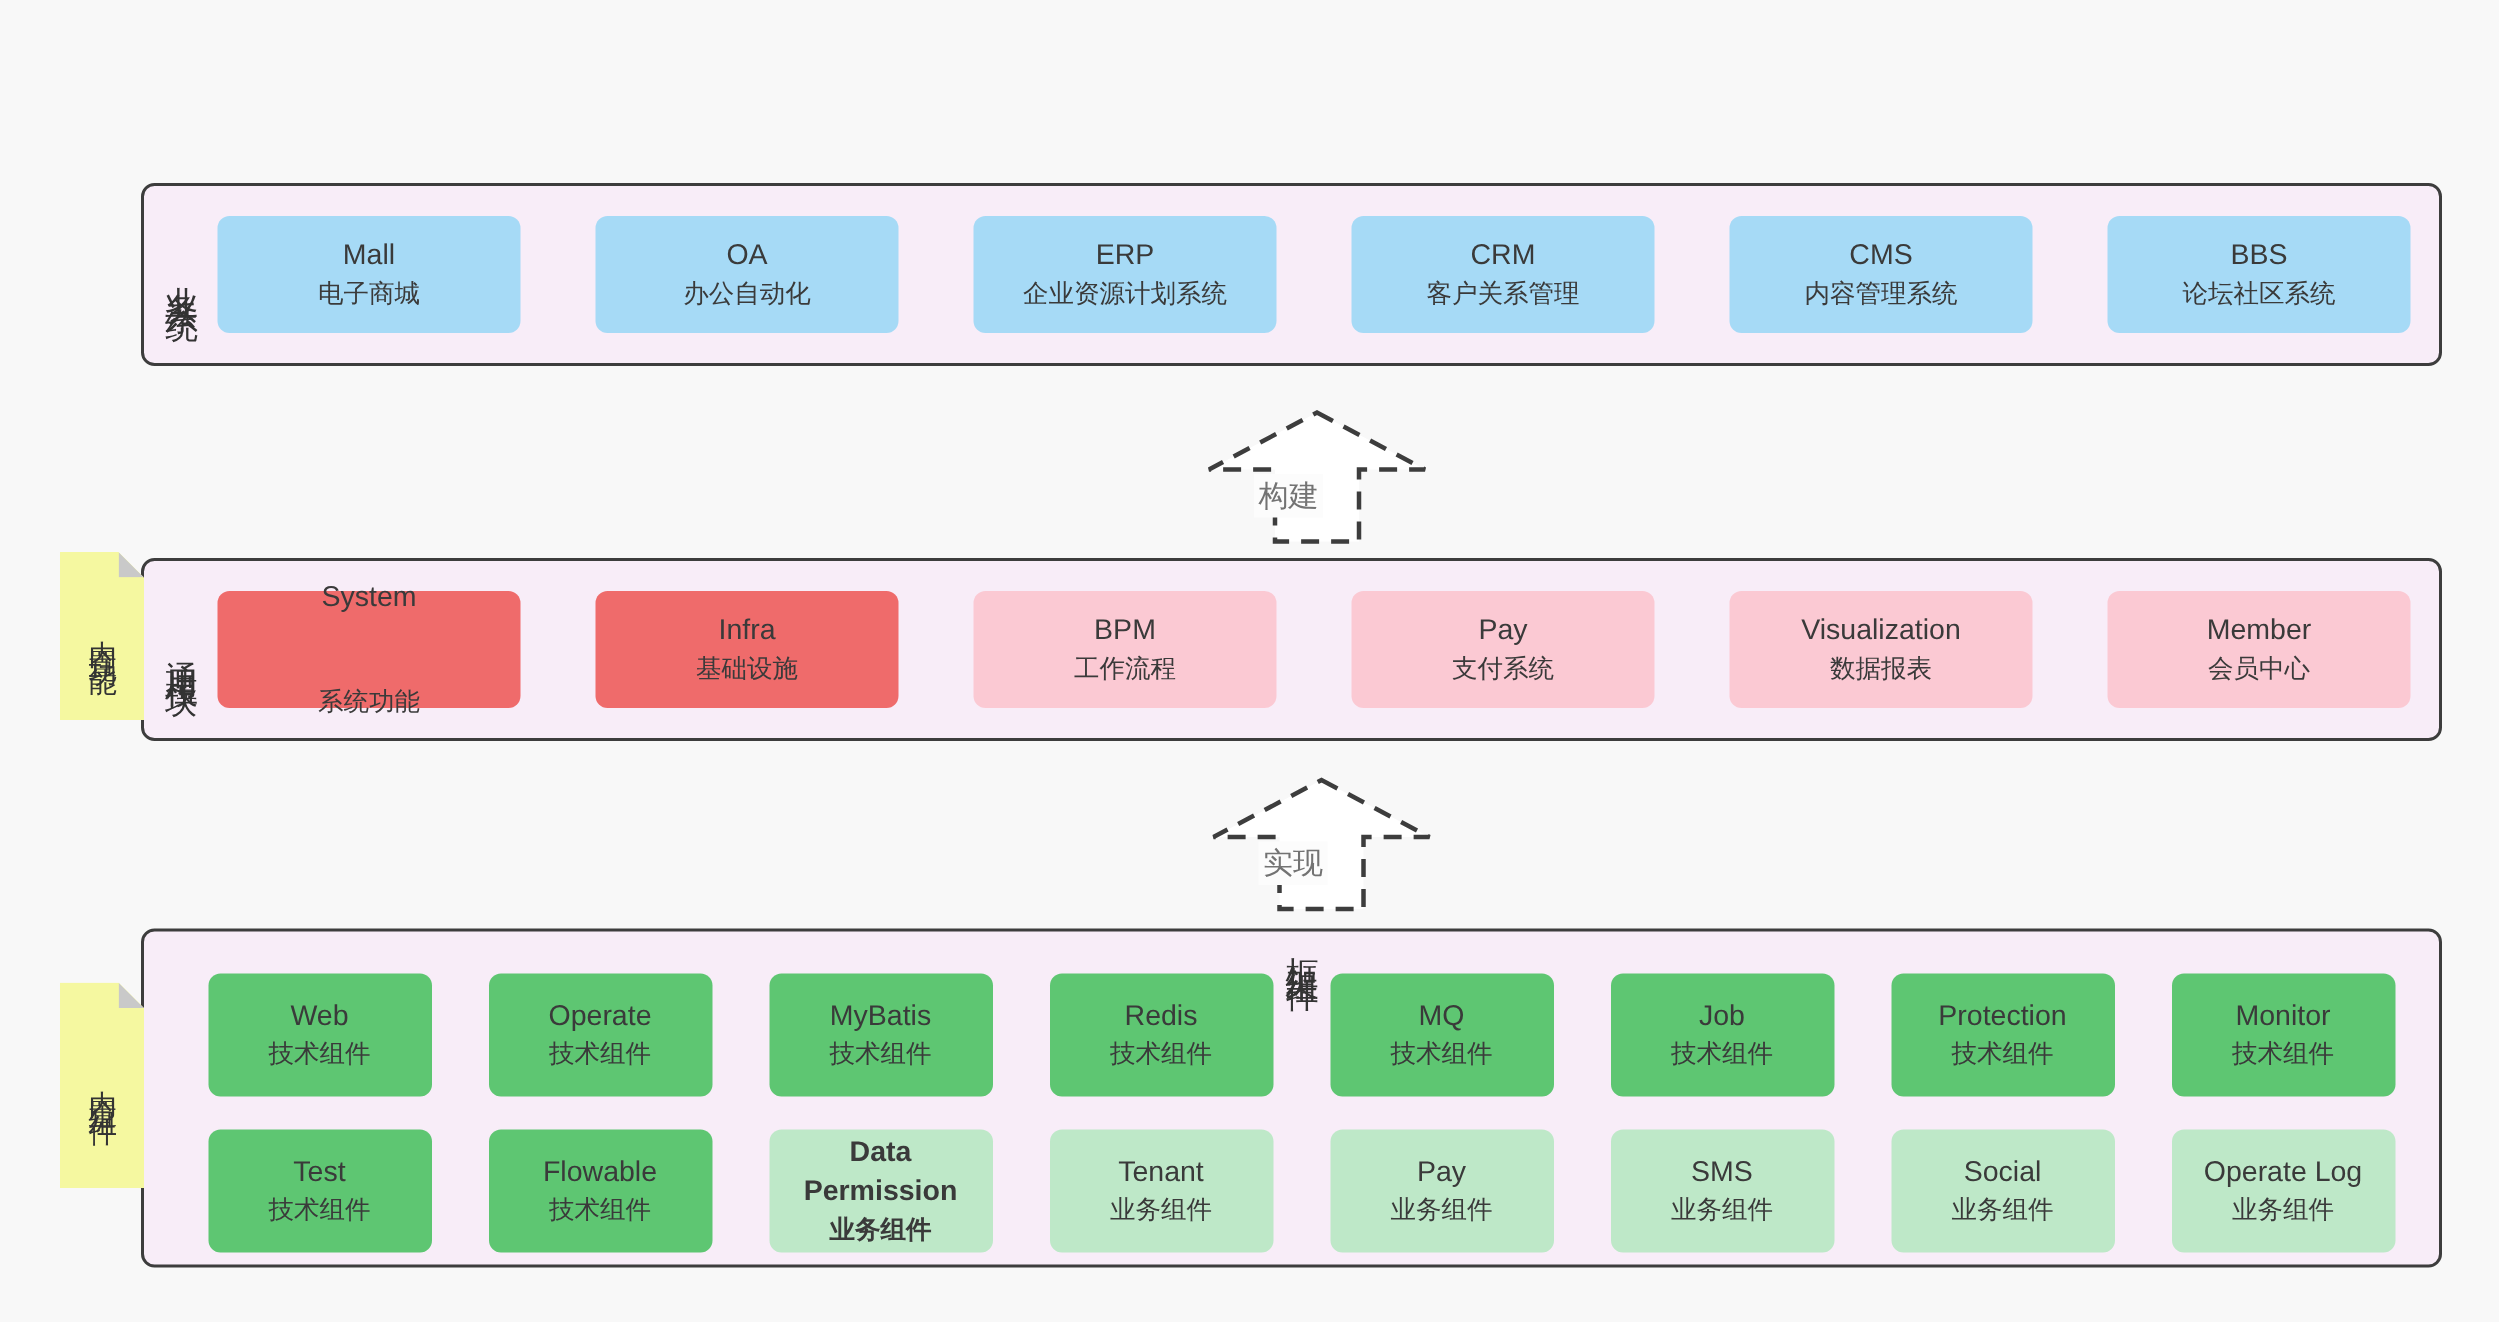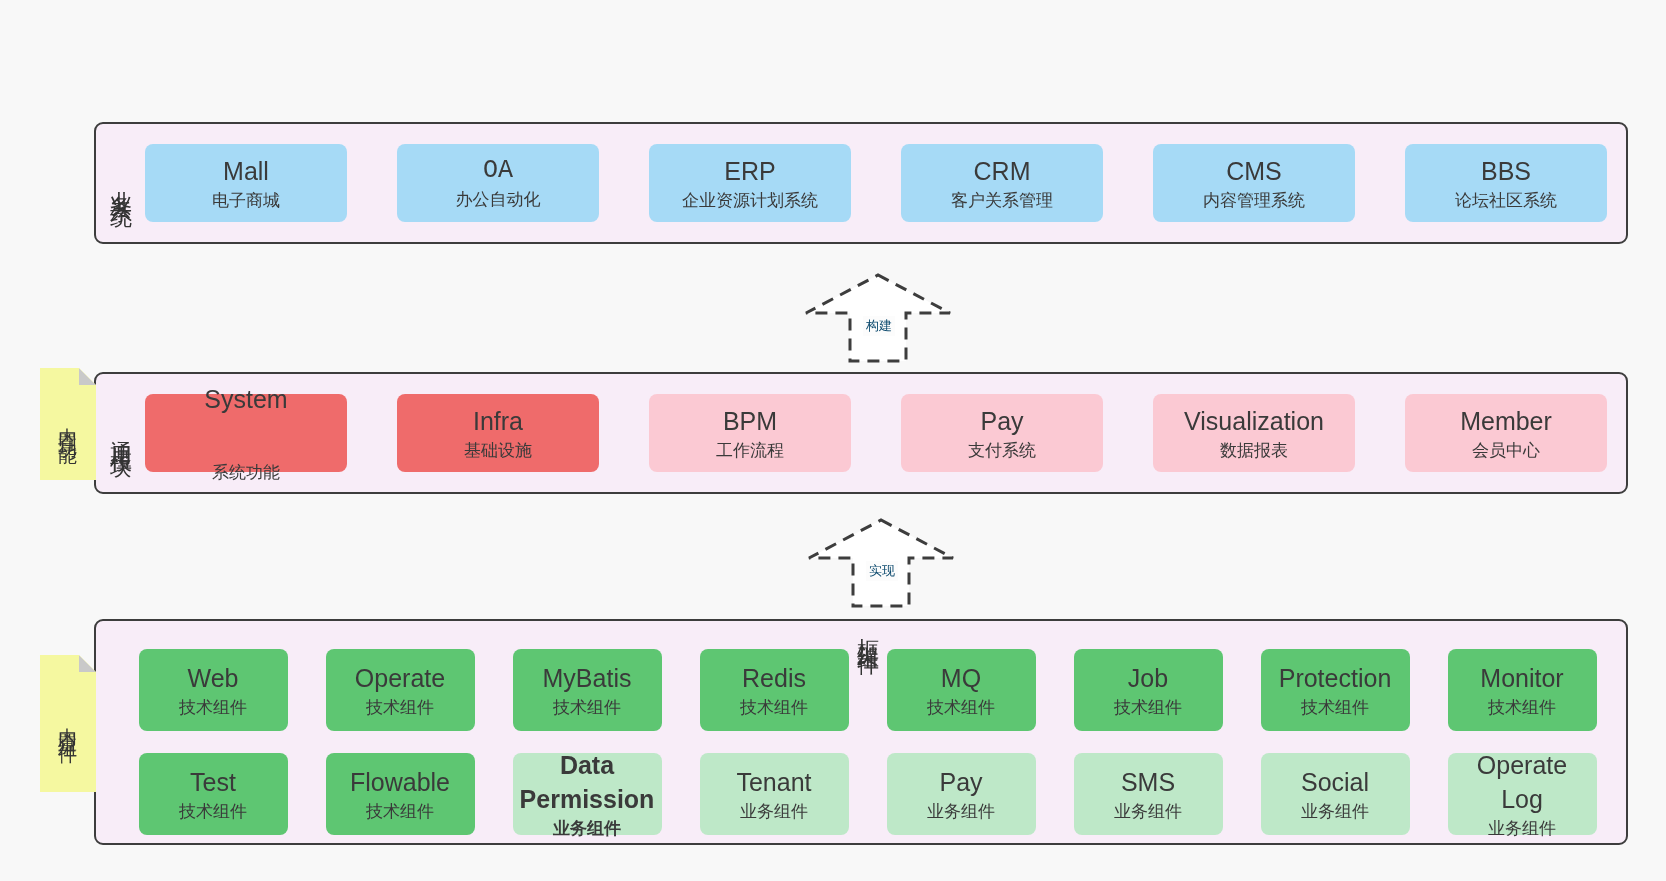--- a/index.html
+++ b/index.html
@@ -39,21 +39,21 @@
   .cols-6 .row { gap:50px; }
   .cols-8 .row { gap:38px; }
 
   
   .box {
     display:flex; flex-direction:column; align-items:center; justify-content:center;
     border-radius:8px; text-align:center; box-sizing:border-box;
   }
   .cols-6 .box { width:202px; height:78px; }
   .cols-8 .box { width:149px; height:82px; padding:0 12px; }
-  .box .en { font-size:25px; line-height:1.38; }
+  .box .en { font-size:19px; line-height:1.38; }
   .box .zh { font-size:17px; line-height:1.38; }
 
   
   .note {
     position:absolute; left:40px; width:56px;
     background:#f5f8a0; z-index:3;
     display:flex; align-items:center; justify-content:center;
     clip-path:polygon(0 0, calc(100% - 17px) 0, 100% 17px, 100% 100%, 0 100%);
   }
   .note-modules    { top:368px; height:112px; }
@@ -67,23 +67,23 @@
     writing-mode:vertical-lr; -webkit-writing-mode:vertical-lr;
     text-orientation:upright; -webkit-text-orientation:upright;
     font-size:19px; letter-spacing:6px; color:#333; line-height:1;
   }
 
   
   .arrow { position:absolute; width:150px; height:92px; z-index:2; }
   .arrow-build { left:803px; top:272px; }
   .arrow-impl  { left:806px; top:517px; }
   .arrow-label {
-    position:absolute; left:76px; top:44px; transform:translateX(-50%);
+    position:absolute; left:56px; top:44px; transform:translateX(-50%);
     background:#fcfcfc; padding:1px 3px;
-    font-size:13px; color:#0c4a6e; white-space:nowrap;
+    font-size:20px; color:#737373; white-space:nowrap;
   }
 </style>
 </head>
 <body>
 
 <div id="stage">
 
   <div class="arrow arrow-build">
     <svg viewBox="0 0 150 92" width="150" height="92">
       <polygon points="75,3 147,41 103,41 103,89 47,89 47,41 3,41" fill="#ffffff" stroke="#3d3d3d" stroke-width="3" stroke-dasharray="12 8" stroke-linejoin="miter"></polygon>
@@ -99,21 +99,21 @@
   </div>
 
 <div class="layer layer-business cols-6">
       <div class="layer-label">业务系统</div>
       <div class="rows">
         <div class="row">
           <div class="box" style="background: rgb(166, 218, 246);">
             <div class="en">Mall</div>
             <div class="zh">电子商城</div>
           </div>
-          <div class="box" style="background: rgb(166, 218, 246); font-family: Liberation Mono, monospace;">
+          <div class="box" style="background: rgb(166, 218, 246);">
             <div class="en">OA</div>
             <div class="zh">办公自动化</div>
           </div>
           <div class="box" style="background: rgb(166, 218, 246);">
             <div class="en">ERP</div>
             <div class="zh">企业资源计划系统</div>
           </div>
           <div class="box" style="background: rgb(166, 218, 246);">
             <div class="en">CRM</div>
             <div class="zh">客户关系管理</div>

